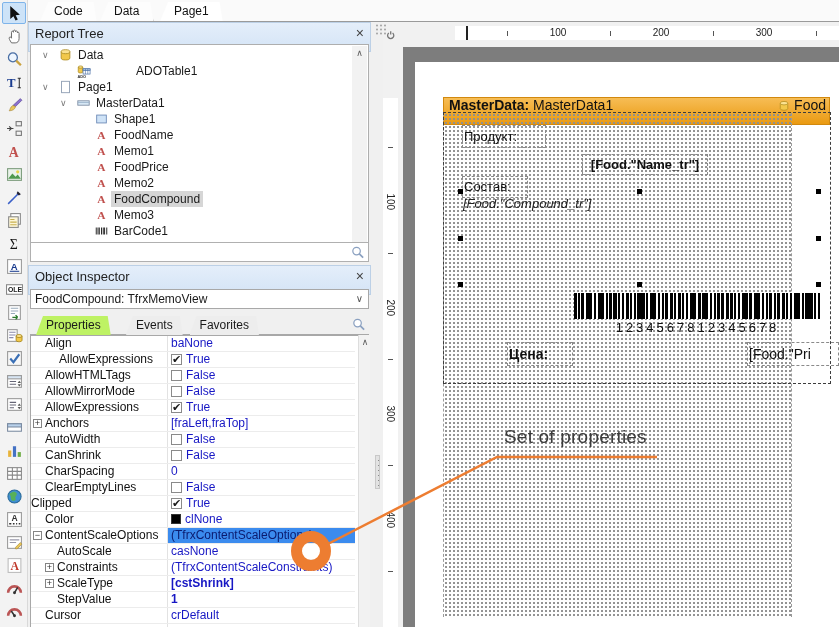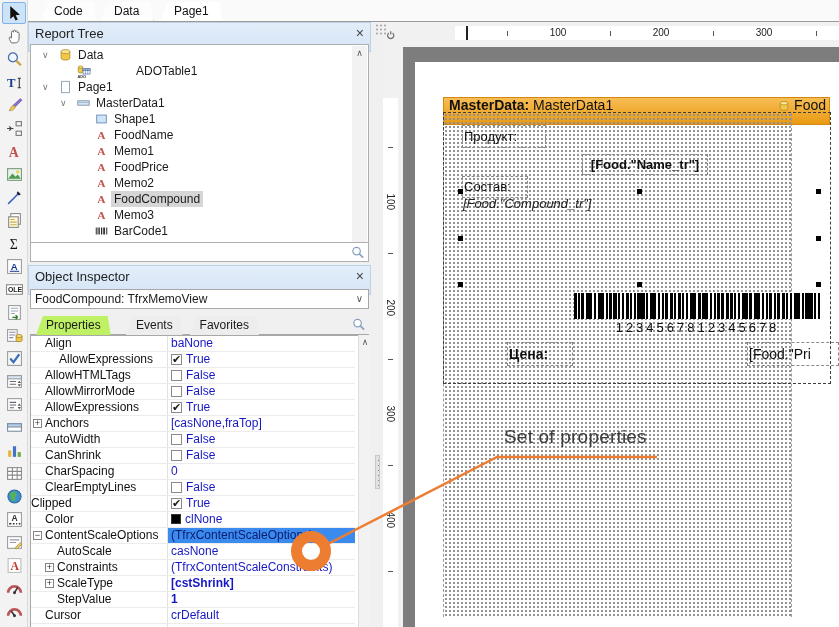--- a/index.html
+++ b/index.html
@@ -421,21 +421,21 @@
         <span class="pname" style="padding-left: 14px;">AllowMirrorMode</span>
         <span class="pval"><span class="cbx"></span><span>False</span></span>
       </div>
       <div class="prow" style="top: 64px;">
         <span class="pname" style="padding-left: 14px;">AllowExpressions</span>
         <span class="pval"><span class="cbx on"></span><span>True</span></span>
       </div>
       <div class="prow" style="top: 80px;">
         <span class="expander" style="left: 2px;">+</span>
         <span class="pname" style="padding-left: 14px;">Anchors</span>
-        <span class="pval"><span>[casNone,fraTop]</span></span>
+        <span class="pval"><span>[fraLeft,fraTop]</span></span>
       </div>
       <div class="prow" style="top: 96px;">
         <span class="pname" style="padding-left: 14px;">AutoWidth</span>
         <span class="pval"><span class="cbx"></span><span>False</span></span>
       </div>
       <div class="prow" style="top: 112px;">
         <span class="pname" style="padding-left: 14px;">CanShrink</span>
         <span class="pval"><span class="cbx"></span><span>False</span></span>
       </div>
       <div class="prow" style="top: 128px;">

